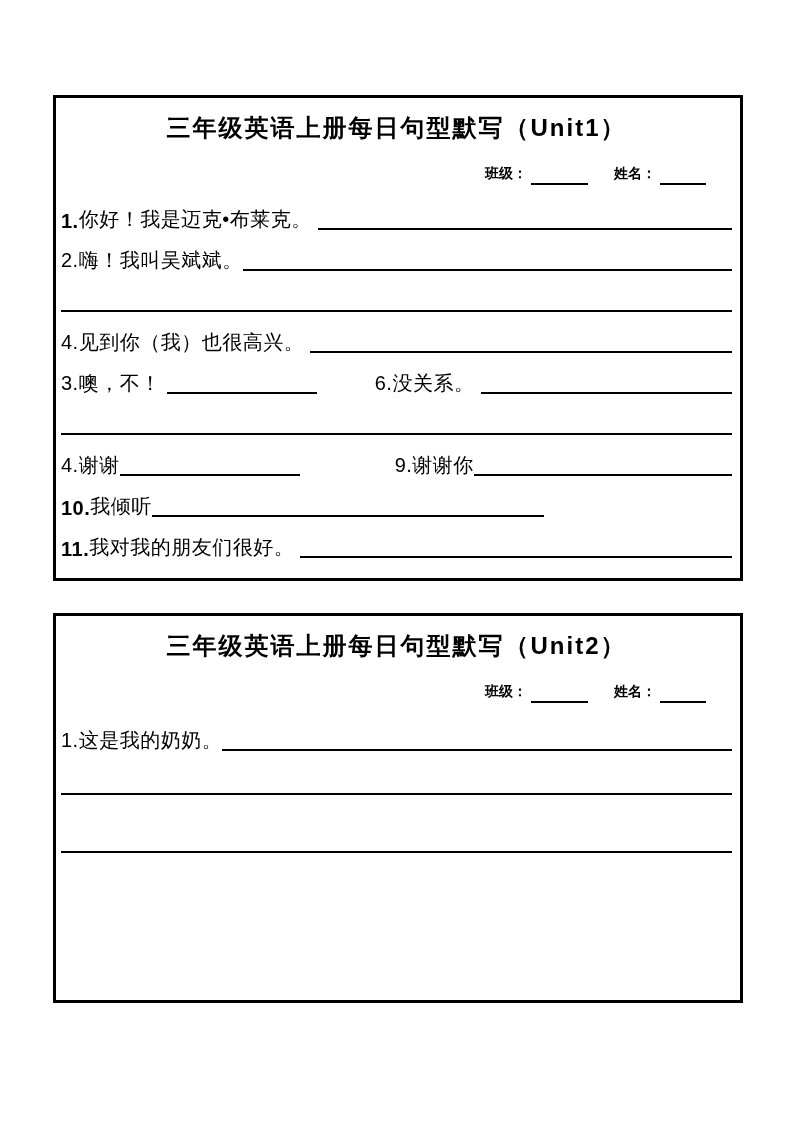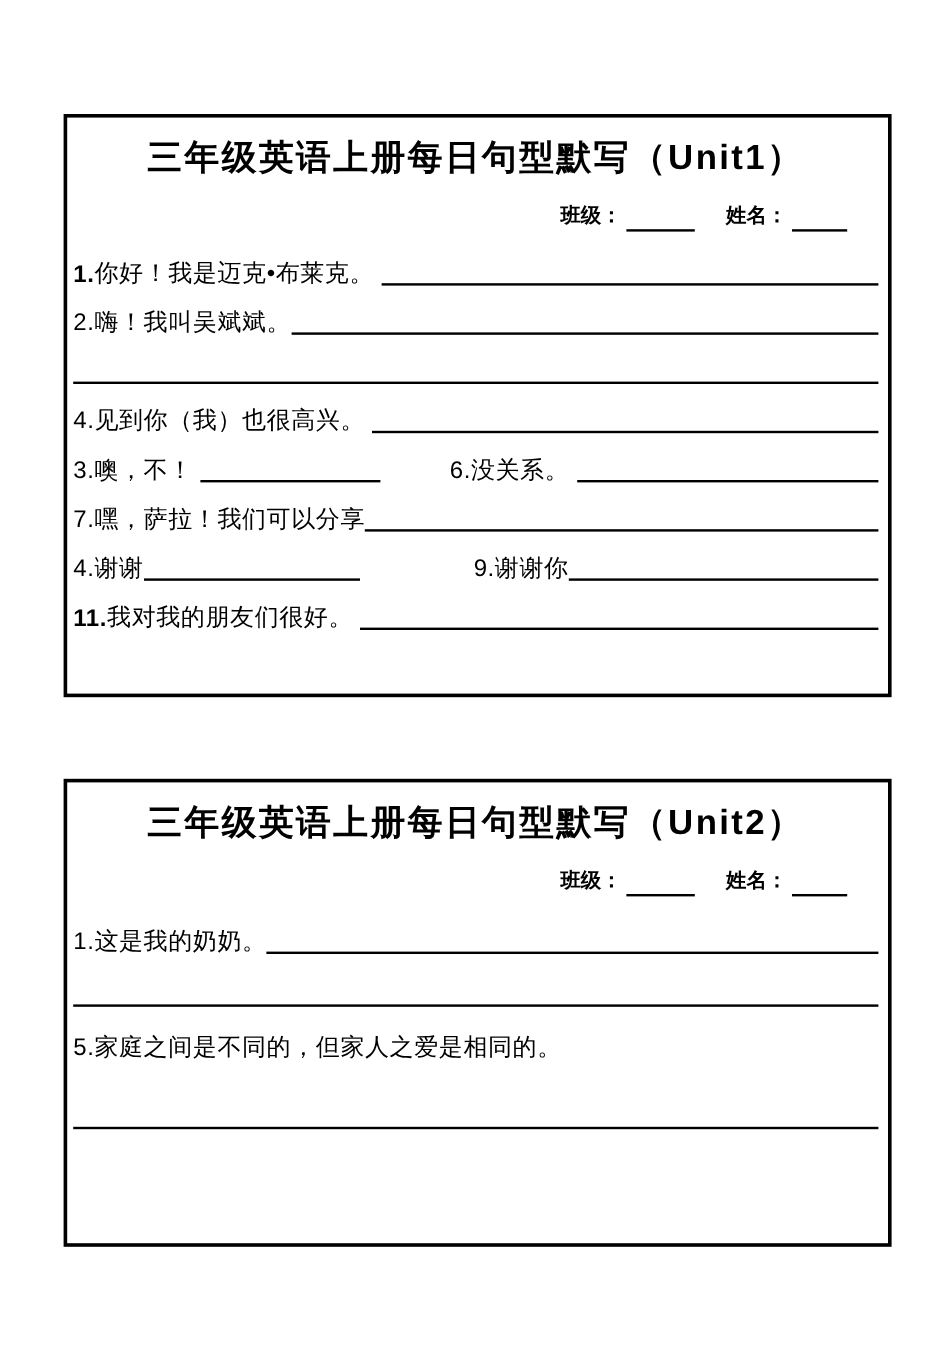--- a/index.html
+++ b/index.html
@@ -15,38 +15,38 @@
   .unit-box {
     position:absolute;
     left:53px;
     width:690px;
     border:3px solid #000;
     background:#fff;
     padding:0 8px 0 5px;
     overflow:hidden;
   }
   .unit-box.box-1 { top:95px;  height:486px; }
-  .unit-box.box-2 { top:613px; height:390px;margin-top:36px; }
+  .unit-box.box-2 { top:613px; height:390px; }
 
   .unit-title {
     text-align:center;
-    font-size:29px;
+    font-size:24px;
     font-weight:bold;
     letter-spacing:2px;
     margin-top:14px;
     white-space:nowrap;
   }
 
   .meta-row {
     display:flex;
     justify-content:flex-end;
     align-items:flex-end;
     margin-top:17px;
     padding-right:22px;
-    font-size:17px;
+    font-size:14px;
     font-weight:bold;
     height:24px;
   }
   .meta-label { padding-bottom:2px; }
   .meta-blank {
     display:inline-block;
     border-bottom:2px solid #000;
     height:18px;
     margin:0 4px;
   }
@@ -106,29 +106,33 @@
             <span class="blank-line fill"></span>
           </div>
           <div class="row">
             <span class="txt">3.噢，不！ </span>
             <span class="blank-line" style="width: 150px;"></span>
             <span class="gap" style="width: 58px;"></span>
             <span class="txt">6.没关系。 </span>
             <span class="blank-line fill"></span>
           </div>
           <div class="row">
-            <span class="txt">7.嘿，萨拉！我们可以分享</span>
             <span class="blank-line fill"></span>
           </div>
           <div class="row">
             <span class="txt">4.谢谢</span>
             <span class="blank-line" style="width: 180px;"></span>
             <span class="gap" style="width: 95px;"></span>
             <span class="txt">9.谢谢你</span>
             <span class="blank-line fill"></span>
+          </div>
+          <div class="row">
+            <span class="txt bold">10.</span>
+            <span class="txt">我倾听</span>
+            <span class="blank-line" style="width: 392px;"></span>
           </div>
           <div class="row">
             <span class="txt bold">11.</span>
             <span class="txt">我对我的朋友们很好。 </span>
             <span class="blank-line fill"></span>
           </div>
         </div>
       </section>
       <section class="unit-box box-2">
         <h1 class="unit-title">三年级英语上册每日句型默写（Unit2）</h1>
@@ -139,22 +143,19 @@
           <span class="meta-blank name-blank"></span>
         </div>
         <div class="rows">
           <div class="row">
             <span class="txt">1.这是我的奶奶。</span>
             <span class="blank-line fill"></span>
           </div>
           <div class="row">
             <span class="blank-line fill"></span>
           </div>
-          <div class="row">
-            <span class="txt">5.家庭之间是不同的，但家人之爱是相同的。</span>
-          </div>
           <div class="row tall-line-row">
             <span class="blank-line fill"></span>
           </div>
         </div>
       </section>
     </div>
 </main>
 
 </body></html>

